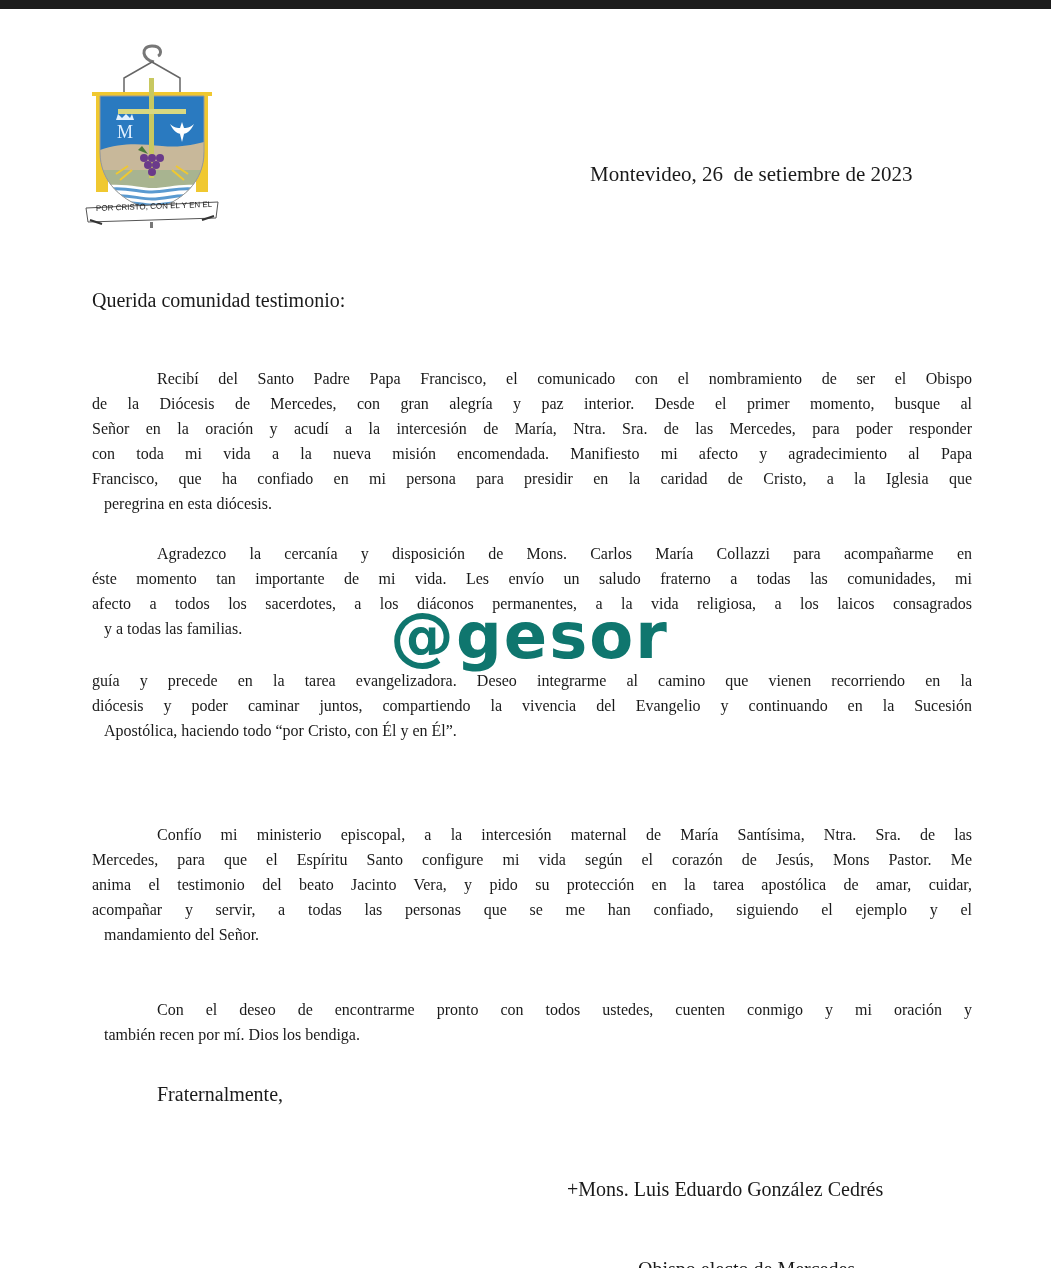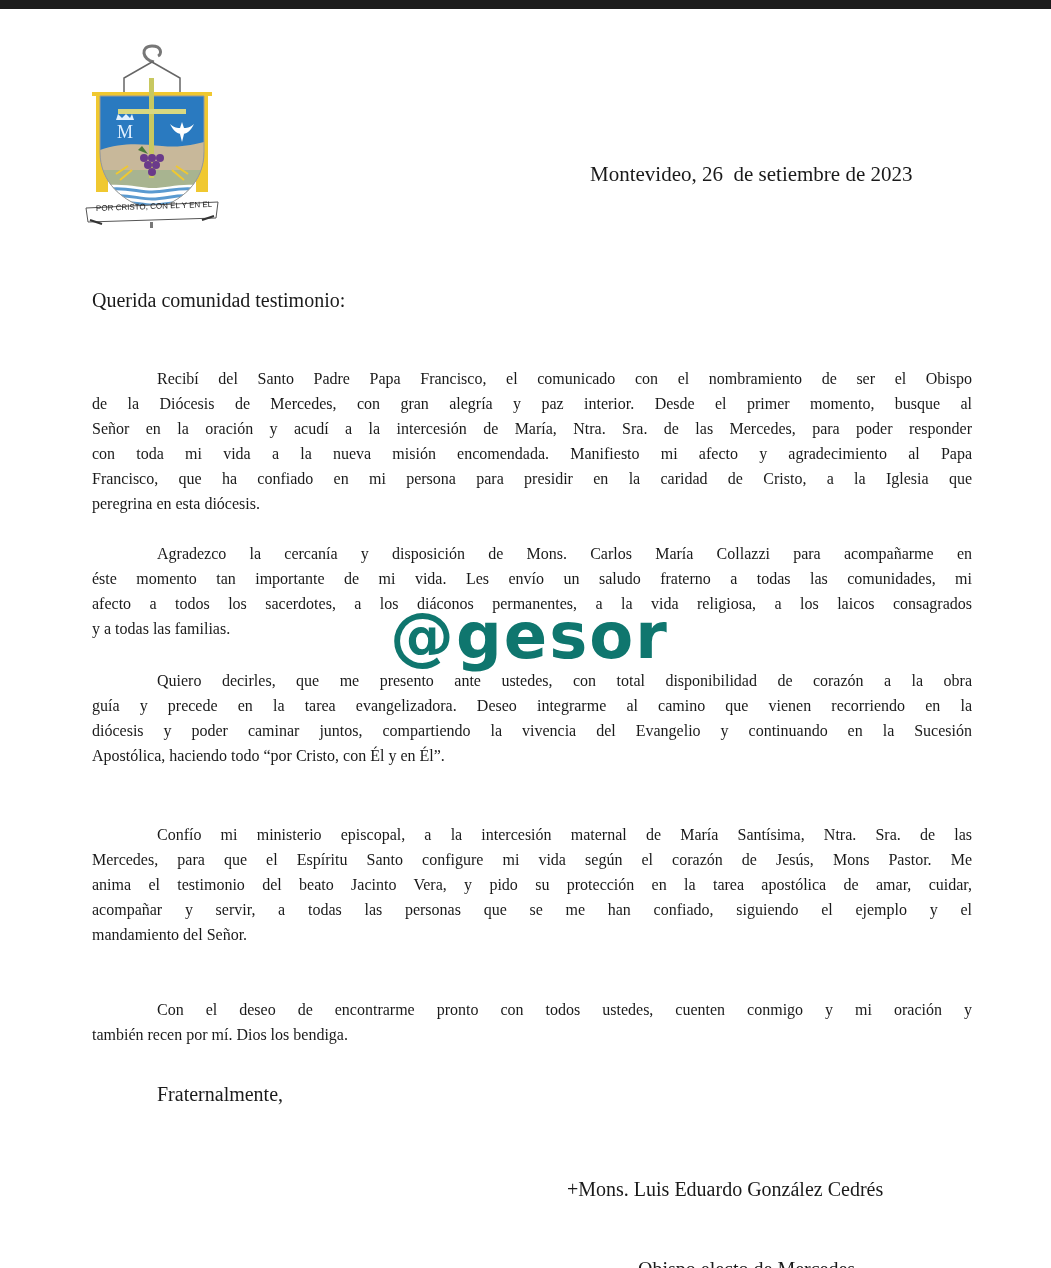--- a/index.html
+++ b/index.html
@@ -9,21 +9,21 @@
   }
   .topbar { position:absolute; left:0; top:0; width:1051px; height:9px; background:#1c1c1c; }
   .crest { position:absolute; left:82px; top:42px; width:140px; height:186px; }
   .dateline { position:absolute; left:590px; top:162px; font-size:21px; white-space:nowrap; }
   .salutation { position:absolute; left:92px; top:289px; font-size:20px; white-space:nowrap; }
   .para { position:absolute; left:92px; width:880px; font-size:16px; }
   .line {
     display:block; height:25px; line-height:25px; white-space:nowrap;
     text-align:justify; text-align-last:justify; overflow:hidden;
   }
-  .line.last { text-align:right; text-align-last:left; }
+  .line.last { text-align:right; text-align-last:left;margin-left:12px; }
   .line.indent { padding-left:65px; }
   .closing { position:absolute; left:157px; top:1083px; font-size:20px; white-space:nowrap; }
   .sig1 { position:absolute; left:567px; top:1178px; font-size:20px; white-space:nowrap; }
   .sig2 { position:absolute; left:610px; top:1258px; font-size:20px; white-space:nowrap;margin-left:28px; }
   .watermark {
     position:absolute; left:390px; top:596px; width:300px; height:80px;
     color:#0f766e; font-family:"DejaVu Sans", sans-serif; font-weight:bold; font-size:64px;
     line-height:80px; letter-spacing:2px; pointer-events:none; z-index:0;
   }
   .para, .salutation, .closing, .sig1, .sig2, .dateline { z-index:1; }
@@ -103,21 +103,20 @@
       <span class="line">Francisco, que ha confiado en mi persona para presidir en la caridad de Cristo, a la Iglesia que</span>
       <span class="line last">peregrina en esta diócesis.</span>
     </div>
     <div class="para" style="top: 541px;">
       <span class="line indent">Agradezco la cercanía y disposición de Mons. Carlos María Collazzi para acompañarme en</span>
       <span class="line">éste momento tan importante de mi vida. Les envío un saludo fraterno a todas las comunidades, mi</span>
       <span class="line">afecto a todos los sacerdotes, a los diáconos permanentes, a la vida religiosa, a los laicos consagrados</span>
       <span class="line last">y a todas las familias.</span>
     </div>
     <div class="para" style="top: 668px;">
-      <span class="line indent">Quiero decirles, que me presento ante ustedes, con total disponibilidad de corazón a la obra</span>
       <span class="line">guía y precede en la tarea evangelizadora. Deseo integrarme al camino que vienen recorriendo en la</span>
       <span class="line">diócesis y poder caminar juntos, compartiendo la vivencia del Evangelio y continuando en la Sucesión</span>
       <span class="line last">Apostólica, haciendo todo “por Cristo, con Él y en Él”.</span>
     </div>
     <div class="para" style="top: 822px;">
       <span class="line indent">Confío mi ministerio episcopal, a la intercesión maternal de María Santísima, Ntra. Sra. de las</span>
       <span class="line">Mercedes, para que el Espíritu Santo configure mi vida según el corazón de Jesús, Mons Pastor. Me</span>
       <span class="line">anima el testimonio del beato Jacinto Vera, y pido su protección en la tarea apostólica de amar, cuidar,</span>
       <span class="line">acompañar y servir, a todas las personas que se me han confiado, siguiendo el ejemplo y el</span>
       <span class="line last">mandamiento del Señor.</span>

